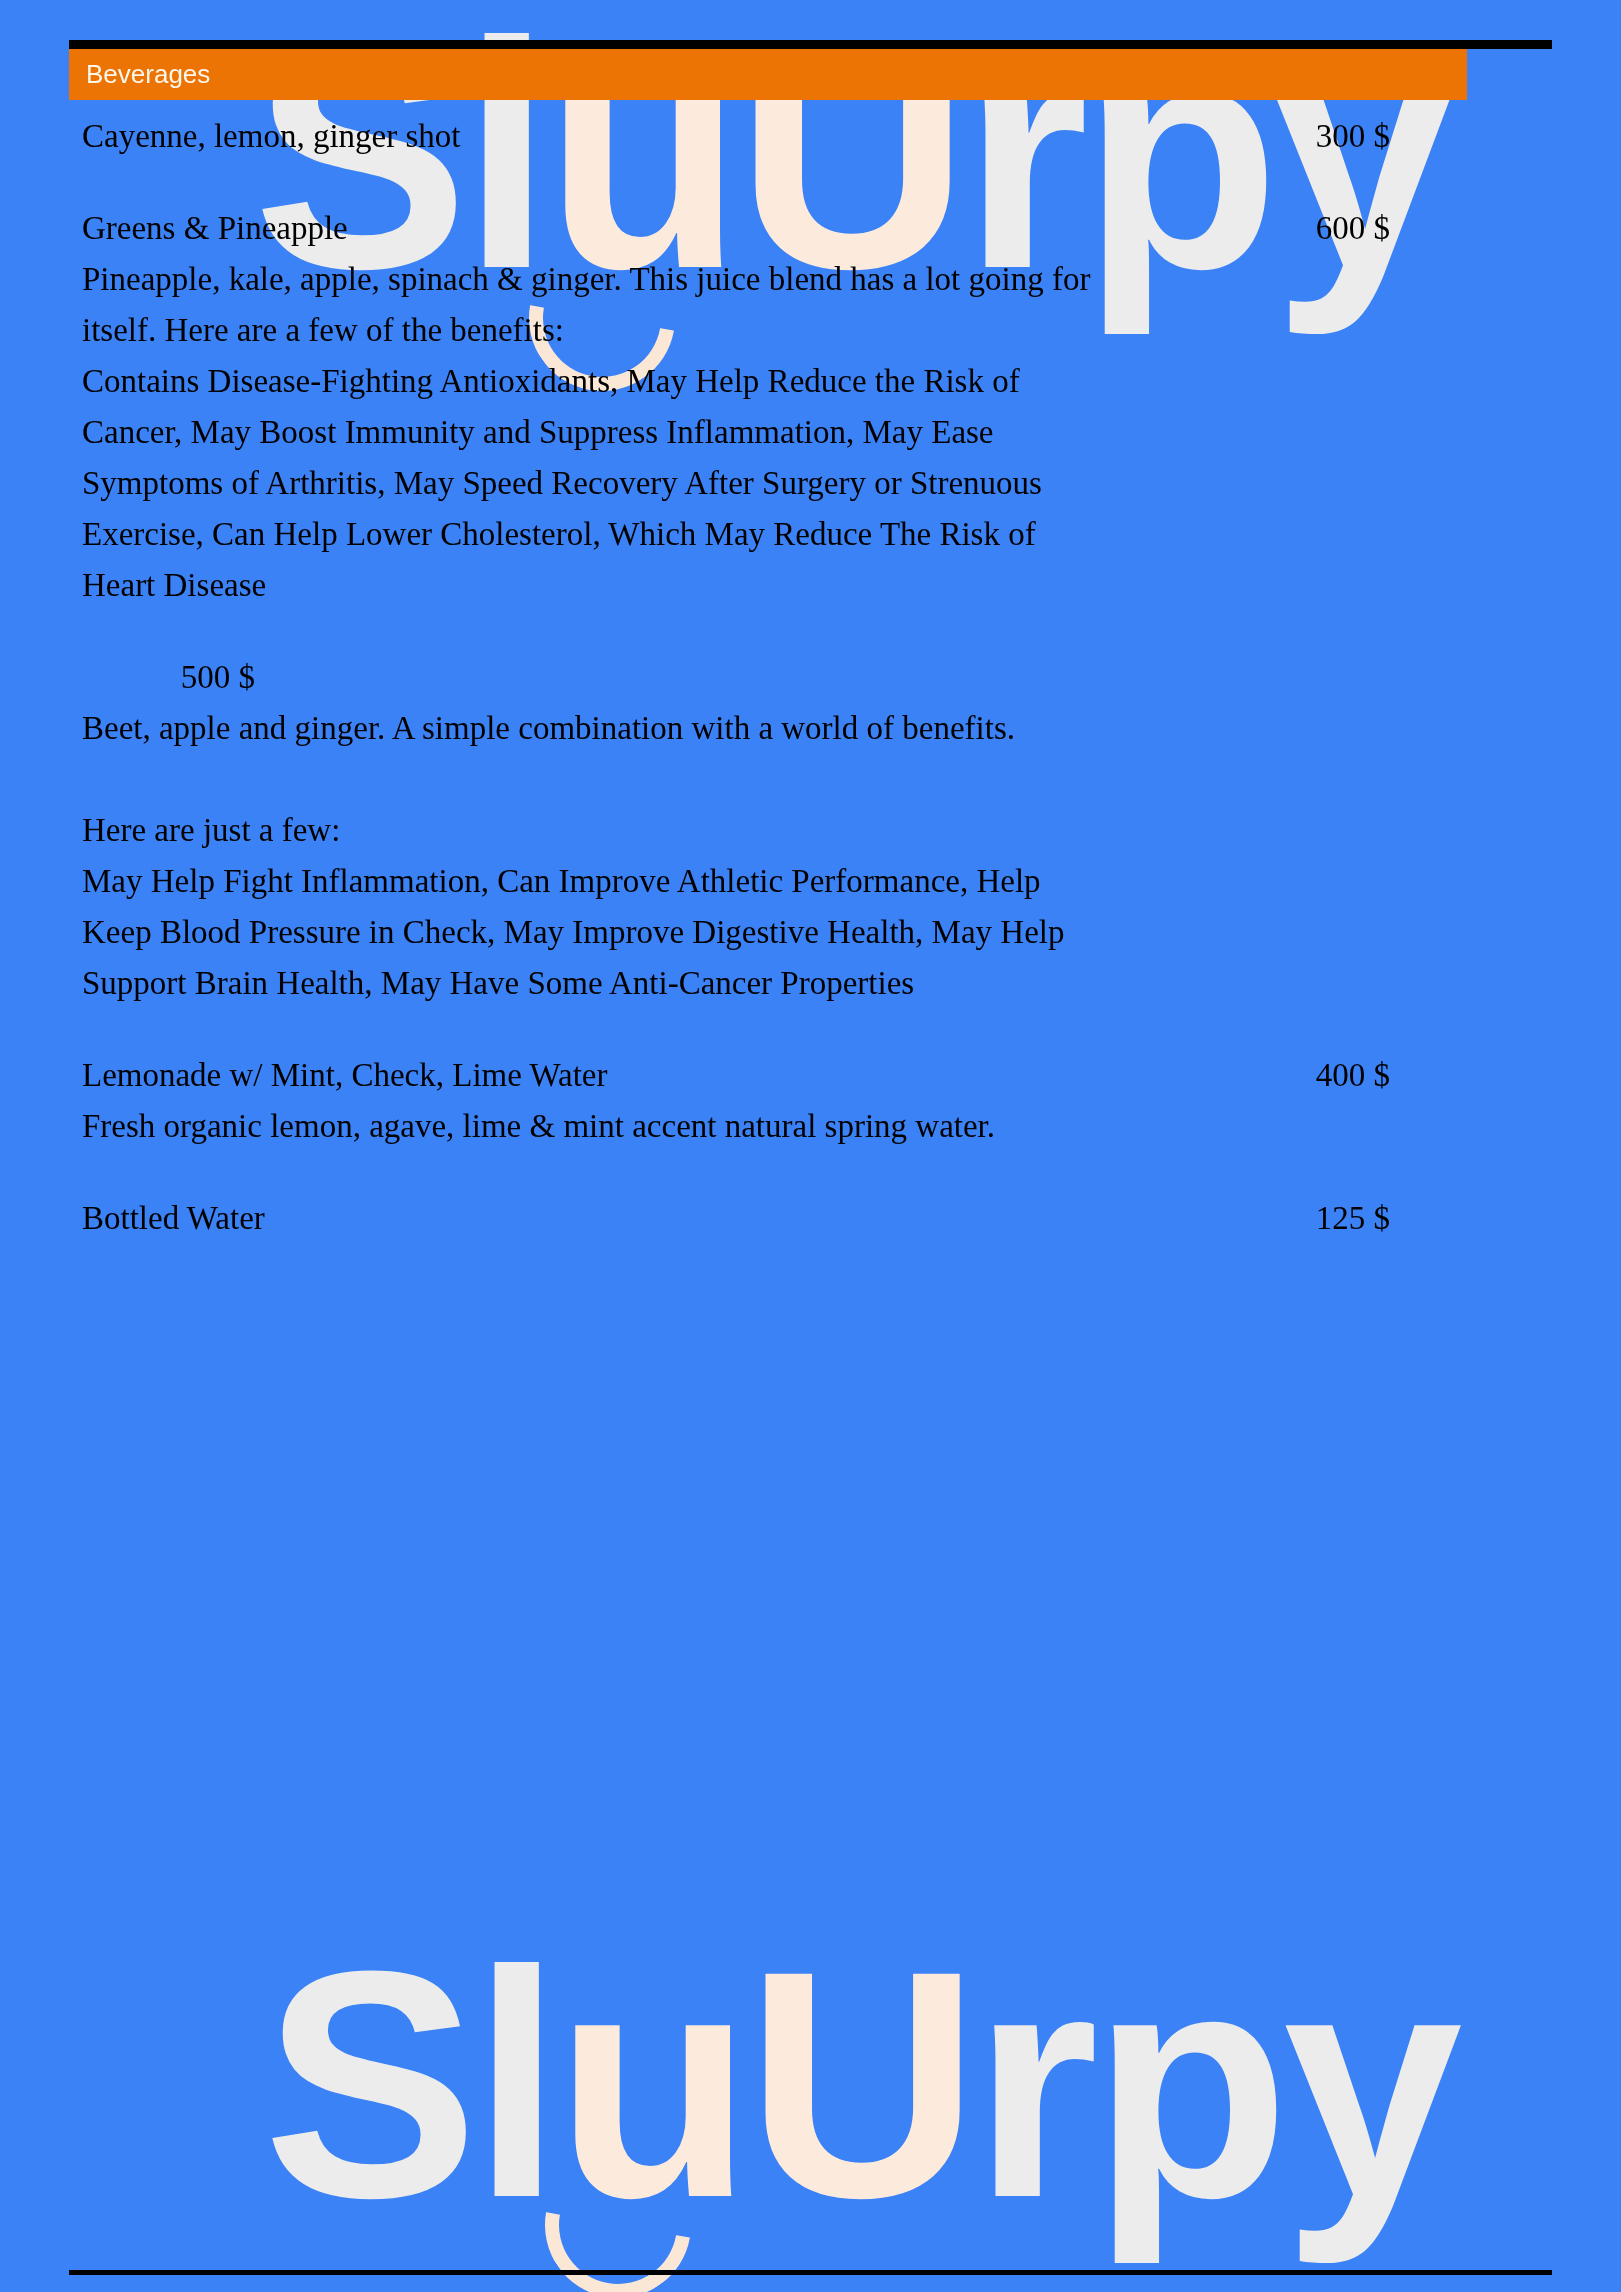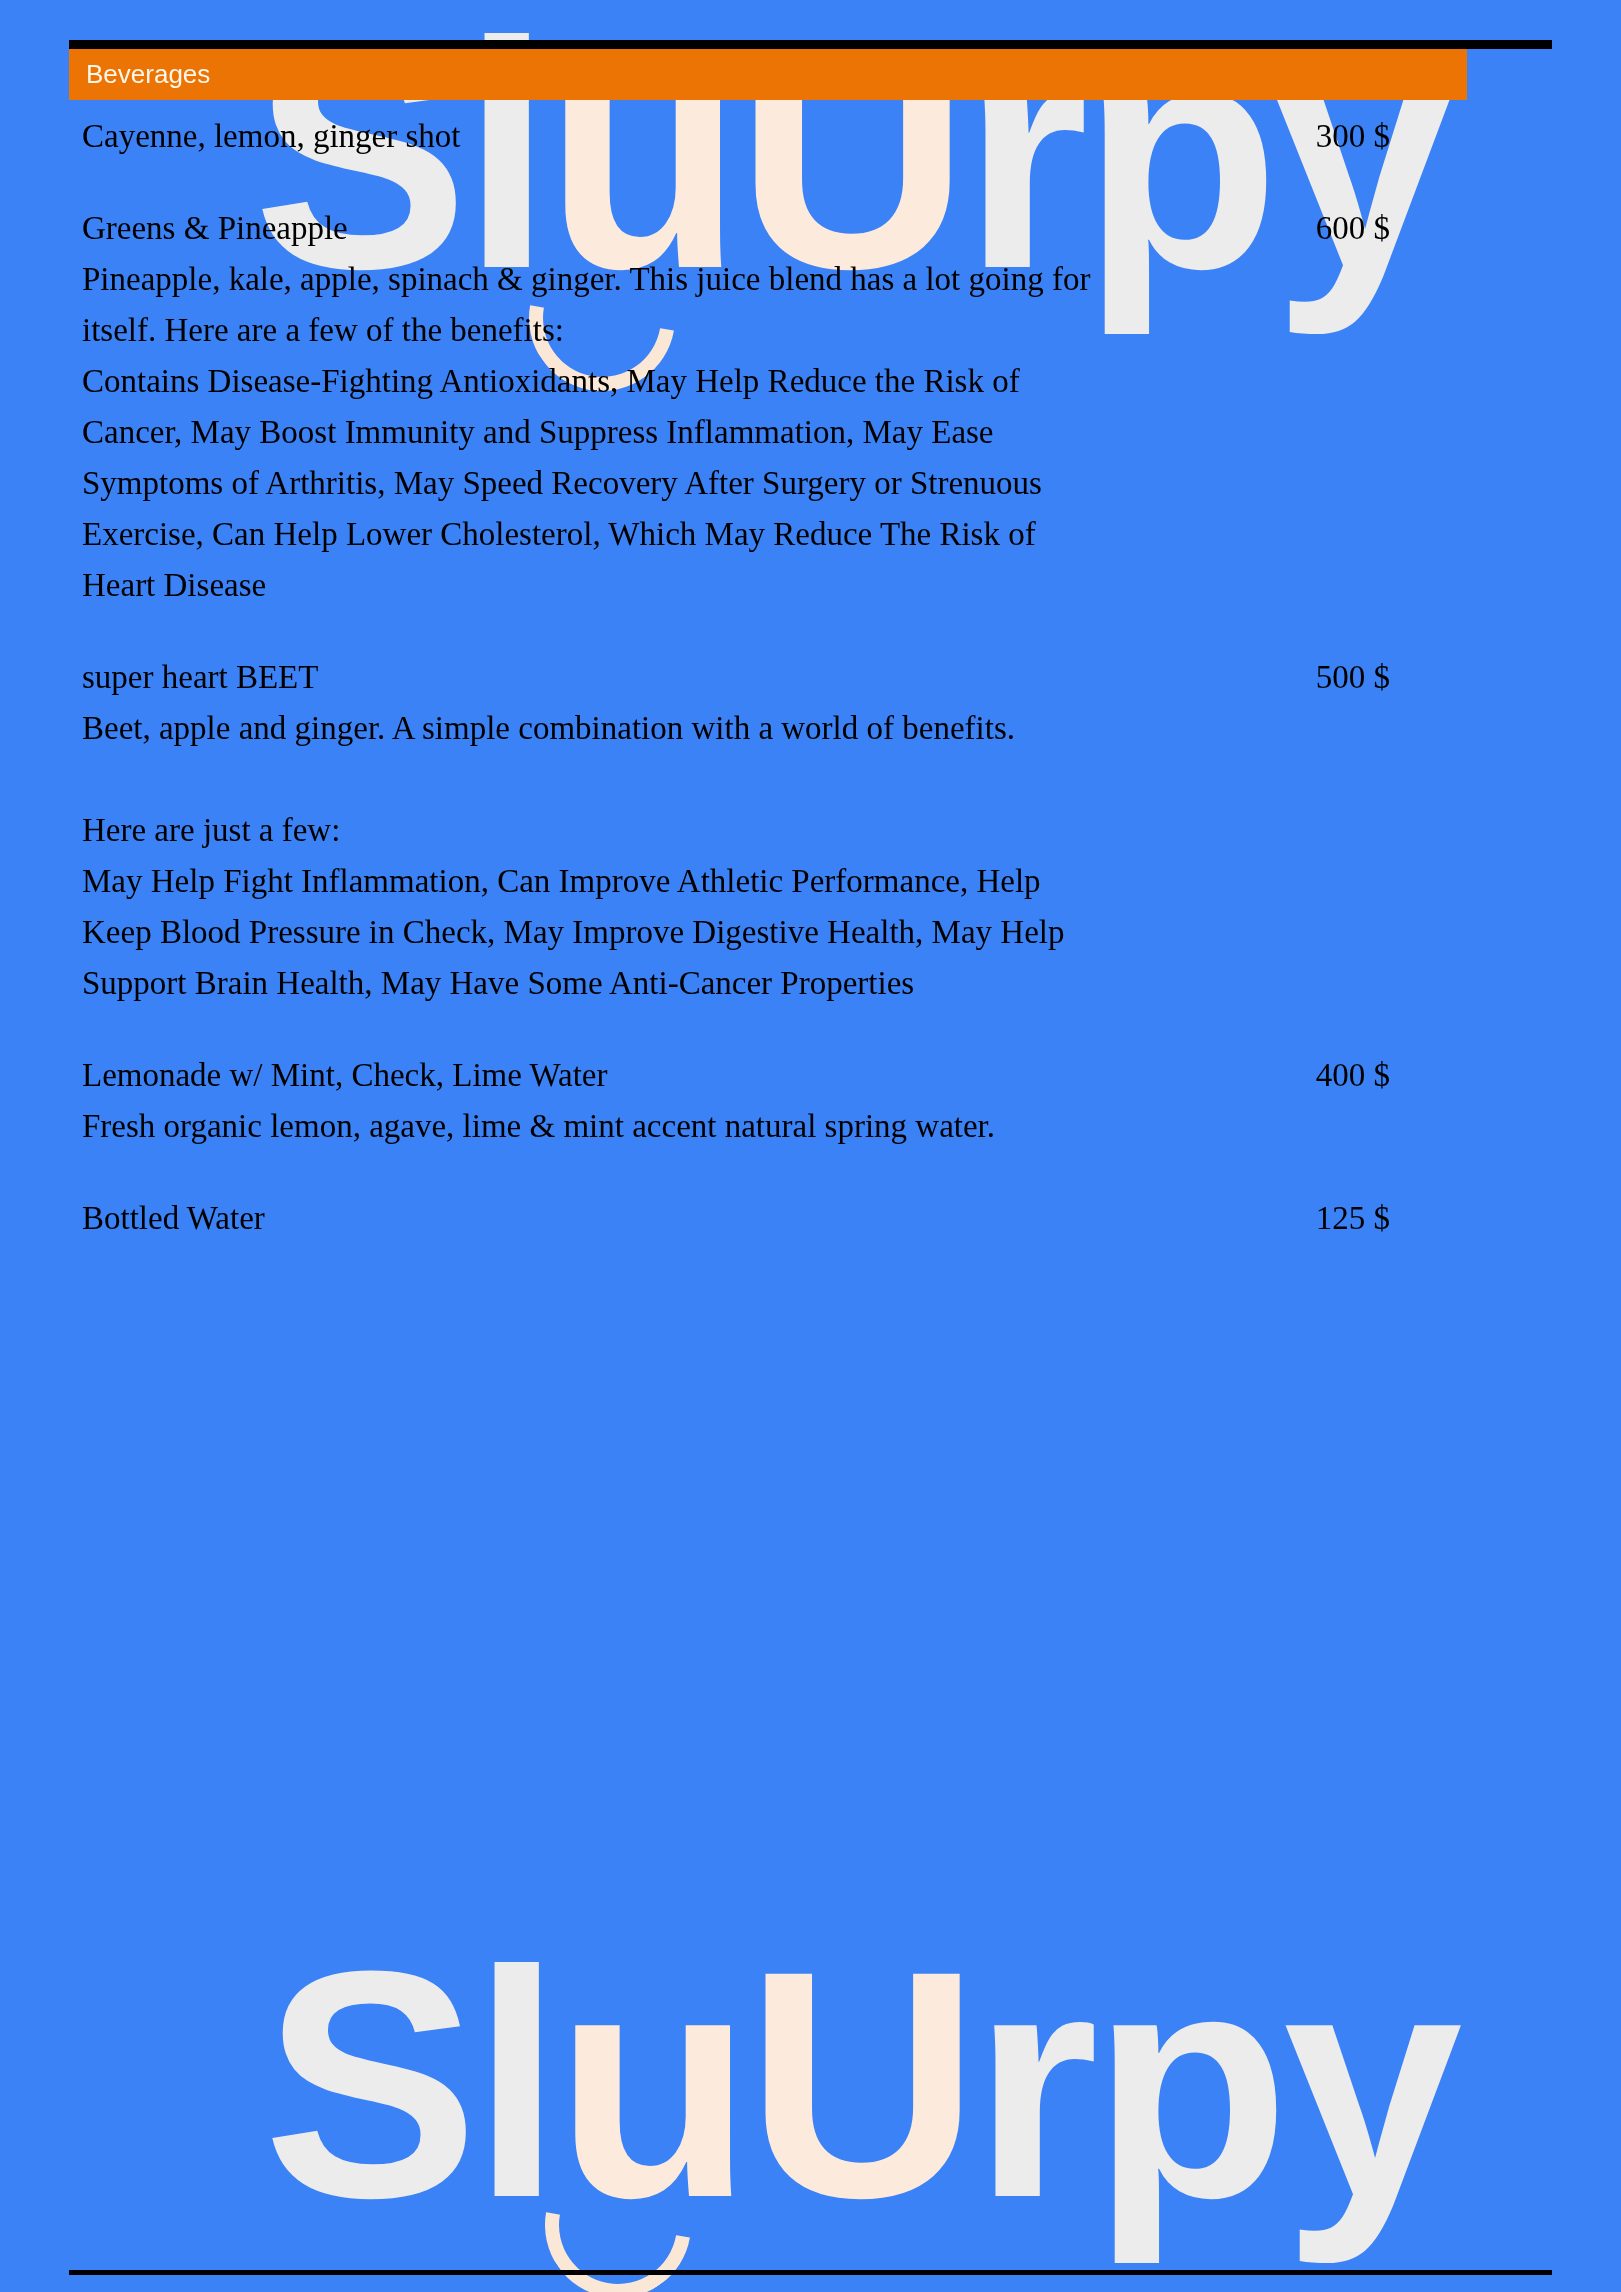--- a/index.html
+++ b/index.html
@@ -165,21 +165,20 @@
       <div class="item-row">
         <div class="item-name">Greens &amp; Pineapple</div>
         <div class="item-price">600 $</div>
       </div>
       <div class="item-desc">Pineapple, kale, apple, spinach &amp; ginger. This juice blend has a lot going for itself. Here are a few of the benefits:
 Contains Disease-Fighting Antioxidants, May Help Reduce the Risk of Cancer, May Boost Immunity and Suppress Inflammation, May Ease Symptoms of Arthritis, May Speed Recovery After Surgery or Strenuous Exercise, Can Help Lower Cholesterol, Which May Reduce The Risk of Heart Disease</div>
     </div>
 
     <div class="menu-item">
       <div class="item-row">
-        <div class="item-name">super heart BEET</div>
         <div class="item-price">500 $</div>
       </div>
       <div class="item-desc">Beet, apple and ginger. A simple combination with a world of benefits.
 
 Here are just a few:
 May Help Fight Inflammation, Can Improve Athletic Performance, Help Keep Blood Pressure in Check, May Improve Digestive Health, May Help Support Brain Health, May Have Some Anti-Cancer Properties</div>
     </div>
 
     <div class="menu-item">
       <div class="item-row">

